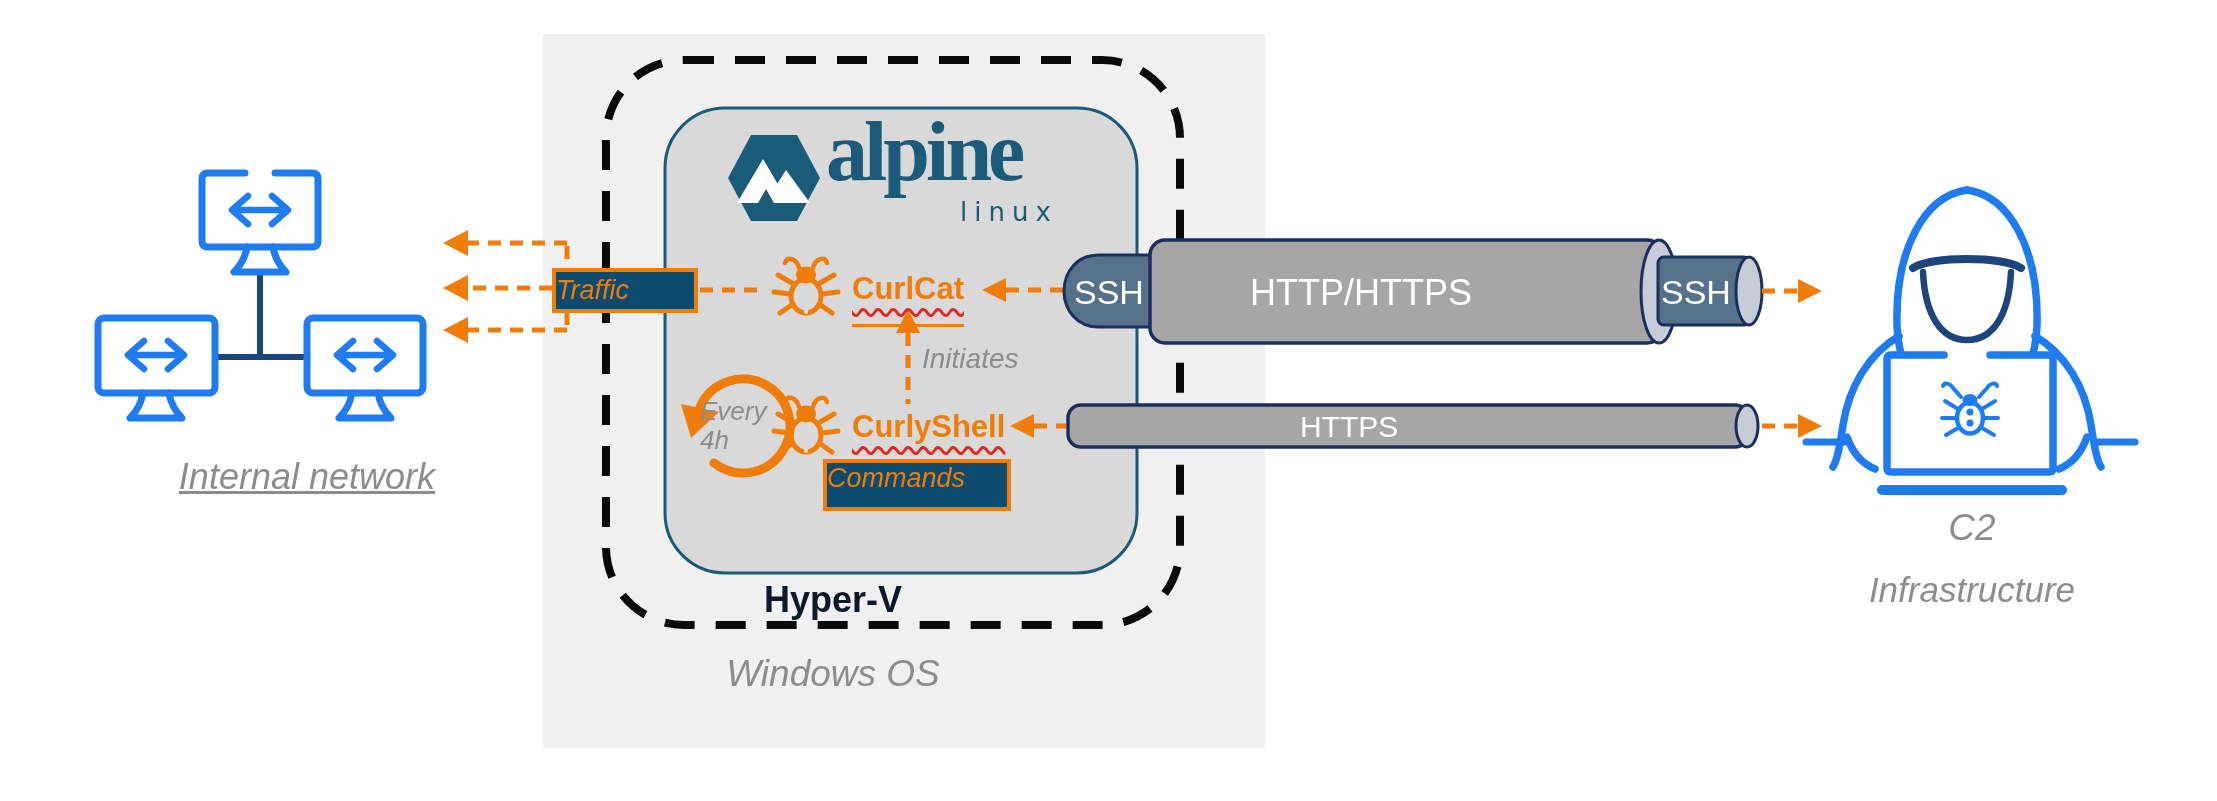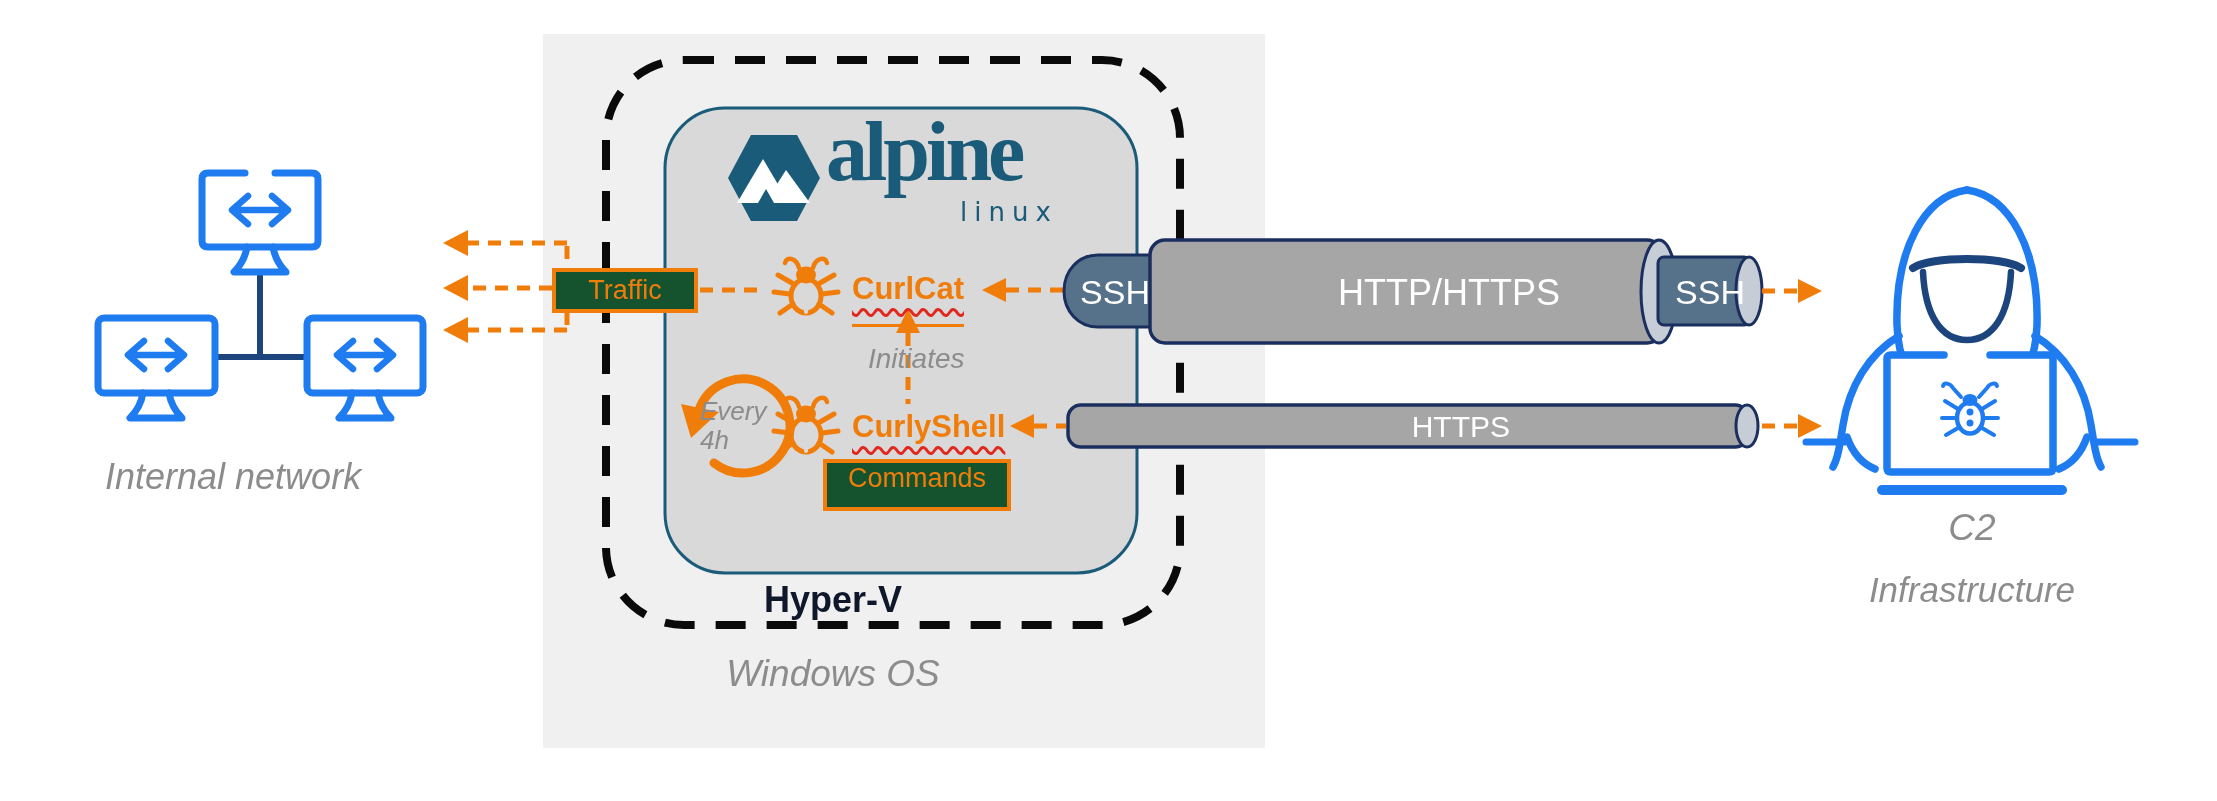--- a/index.html
+++ b/index.html
@@ -20,41 +20,41 @@
   .o-dash{stroke:var(--orange);stroke-width:5;fill:none;stroke-dasharray:13 9;}
   .o-line{stroke:var(--orange);fill:none;stroke-linecap:round;}
   .o-fill{fill:var(--orange);}
   .slit{stroke:var(--vm_bg);stroke-width:4;}
   .tube-body{fill:var(--tube_gray);stroke:var(--navy_dark);stroke-width:3.5;}
   .tube-capp{fill:var(--tube_cap);stroke:var(--navy_dark);stroke-width:3;}
   .ssh-body{fill:var(--ssh_slate);stroke:var(--navy_dark);stroke-width:3;}
 
   
   .gray-it{color:var(--gray_text);font-style:italic;}
-  .net-label{left:105px;top:456px;width:320px;text-align:left;font-size:36px;}
-  .o-box{box-sizing:border-box;border:4px solid var(--orange);background:#14532d;color:var(--orange);
-         text-align:center;}
+  .net-label{left:115px;top:456px;width:320px;text-align:right;font-size:36px;text-decoration:underline;}
+  .o-box{box-sizing:border-box;border:4px solid var(--orange);background:#0c4a6e;color:var(--orange);
+         font-style:italic;}
   .traffic-box{left:552px;top:268px;width:146px;height:45px;font-size:27px;line-height:36px;}
   .commands-box{left:823px;top:459px;width:188px;height:52px;font-size:27px;line-height:31px;}
   .malware-name{font-weight:bold;font-size:31px;color:var(--orange);
     text-decoration-line:underline;text-decoration-style:wavy;
     text-decoration-color:var(--red_squiggle);text-decoration-thickness:2.5px;
     text-underline-offset:9px;}
   .malware-name .inner{border-bottom:3.5px solid var(--orange);padding-bottom:18px;}
   .curlcat-pos{left:852px;top:271px;}
   .curlyshell-pos{left:852px;top:409px;}
-  .initiates{left:868px;top:343px;font-size:28px;}
+  .initiates{left:922px;top:343px;font-size:28px;}
   .every{left:700px;top:397px;width:96px;text-align:left;font-size:26px;line-height:29px;}
   .hyperv-lbl{left:733px;top:579px;width:200px;text-align:center;font-weight:bold;font-size:36px;color:#0f172a;}
   .winos-lbl{left:683px;top:653px;width:300px;text-align:center;font-size:37px;}
   .alpine-word{left:826px;top:110px;font-family:Liberation Serif, serif;font-weight:bold;
                font-size:84px;letter-spacing:-4px;color:var(--teal);line-height:1;}
   .linux-word{left:960px;top:197px;font-family:"DejaVu Sans",sans-serif;font-size:26px;
               letter-spacing:7px;color:var(--teal);}
-  .tube-txt{color:#fff;text-align:right;}
+  .tube-txt{color:#fff;text-align:left;}
   .ssh-l{left:1074px;top:273px;width:76px;font-size:34px;}
   .httpx{left:1250px;top:272px;width:310px;font-size:36px;}
   .ssh-r{left:1661px;top:273px;width:84px;font-size:34px;}
   .httpsx{left:1300px;top:410px;width:210px;font-size:30px;}
   .c2-1{left:1872px;top:507px;width:200px;text-align:center;font-size:37px;}
   .c2-2{left:1822px;top:551px;width:300px;text-align:center;font-size:35px;margin-top:19px;}
 </style>
 </head>
 <body>
 

